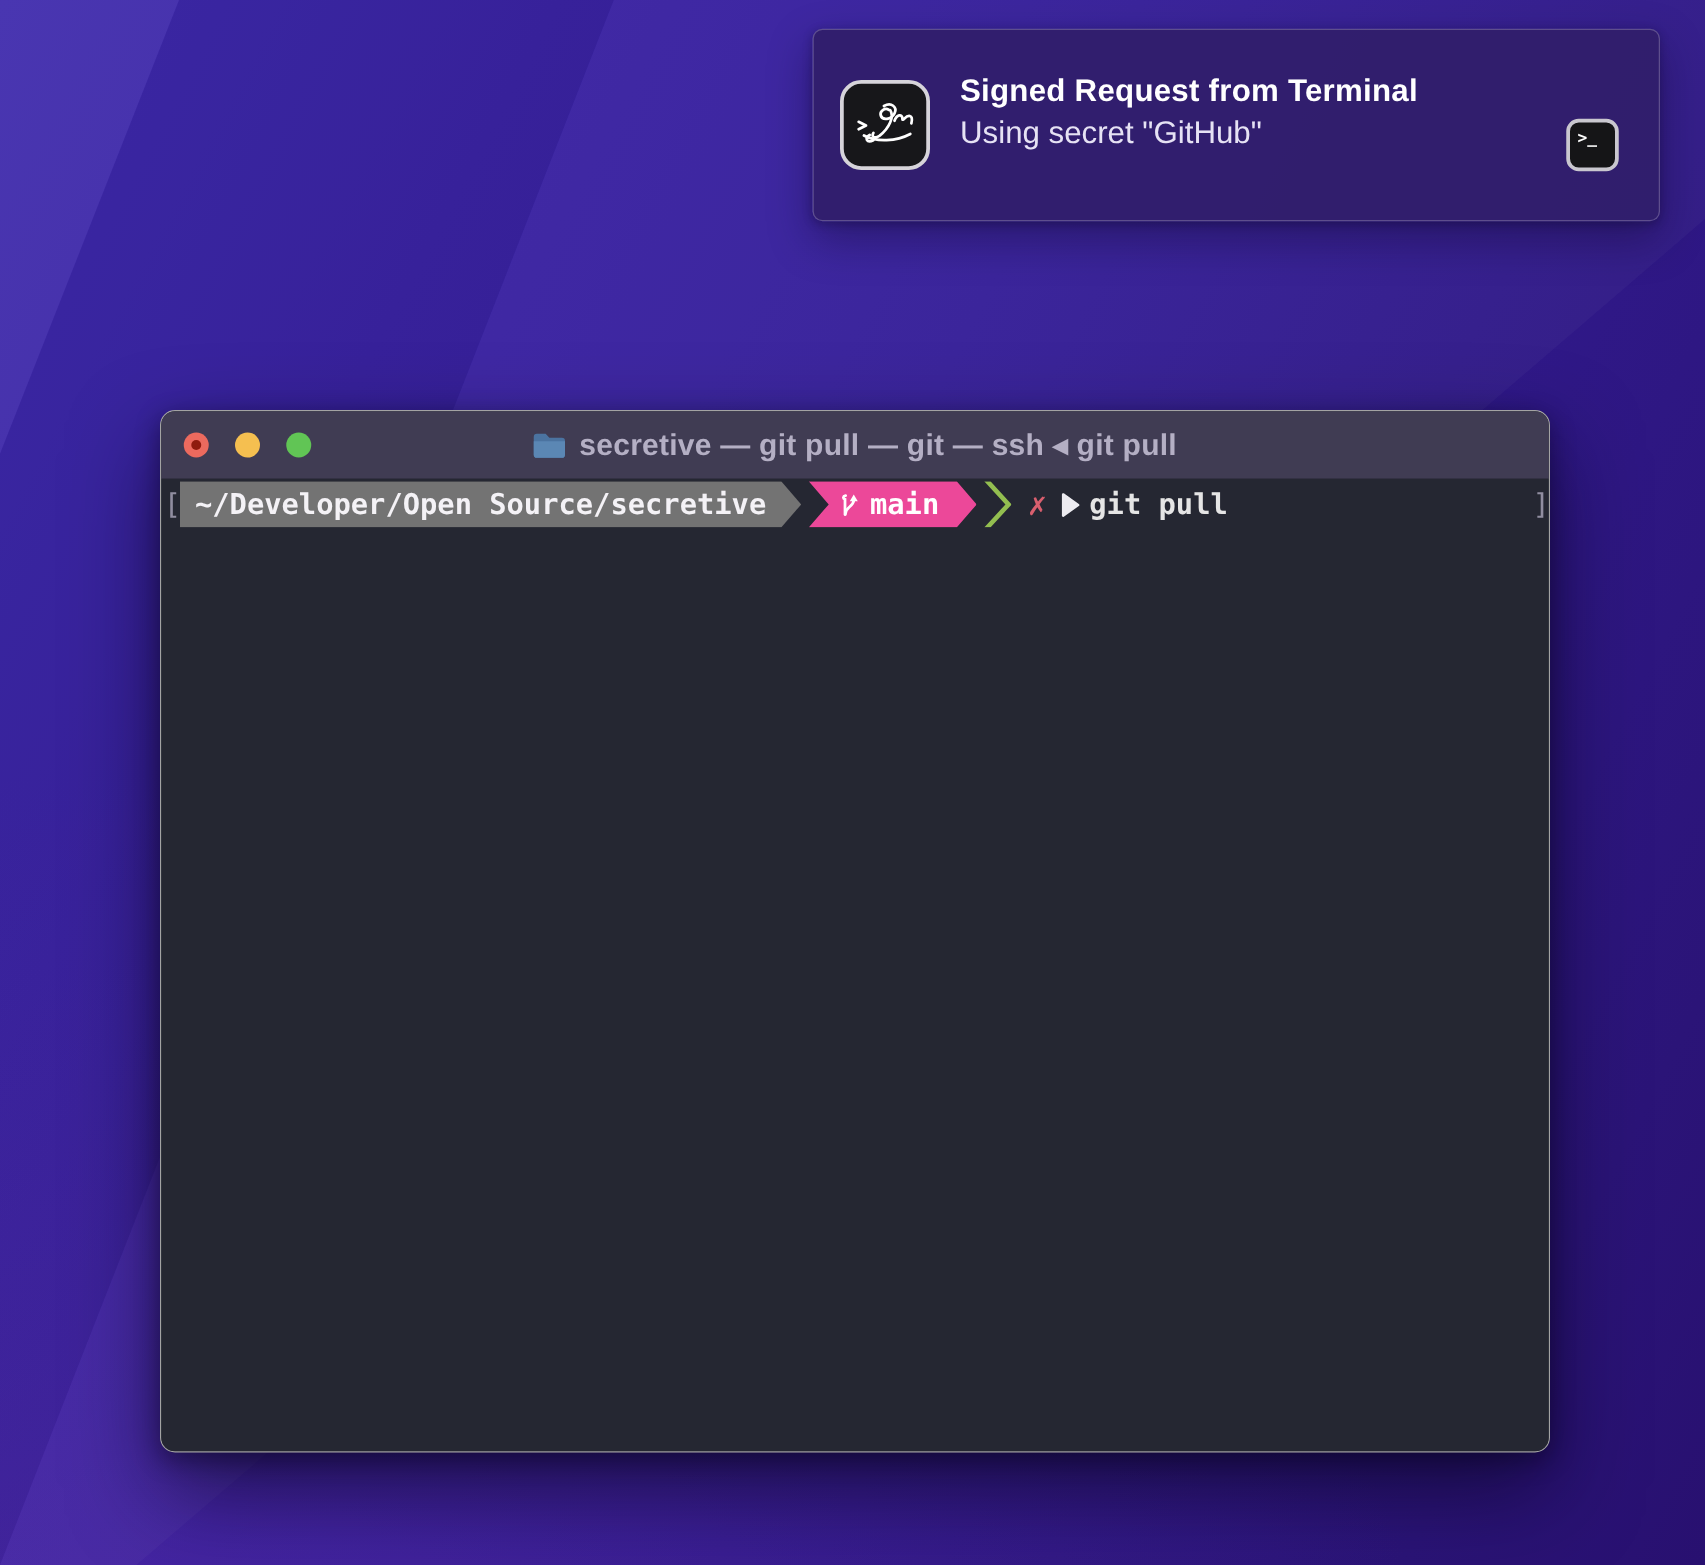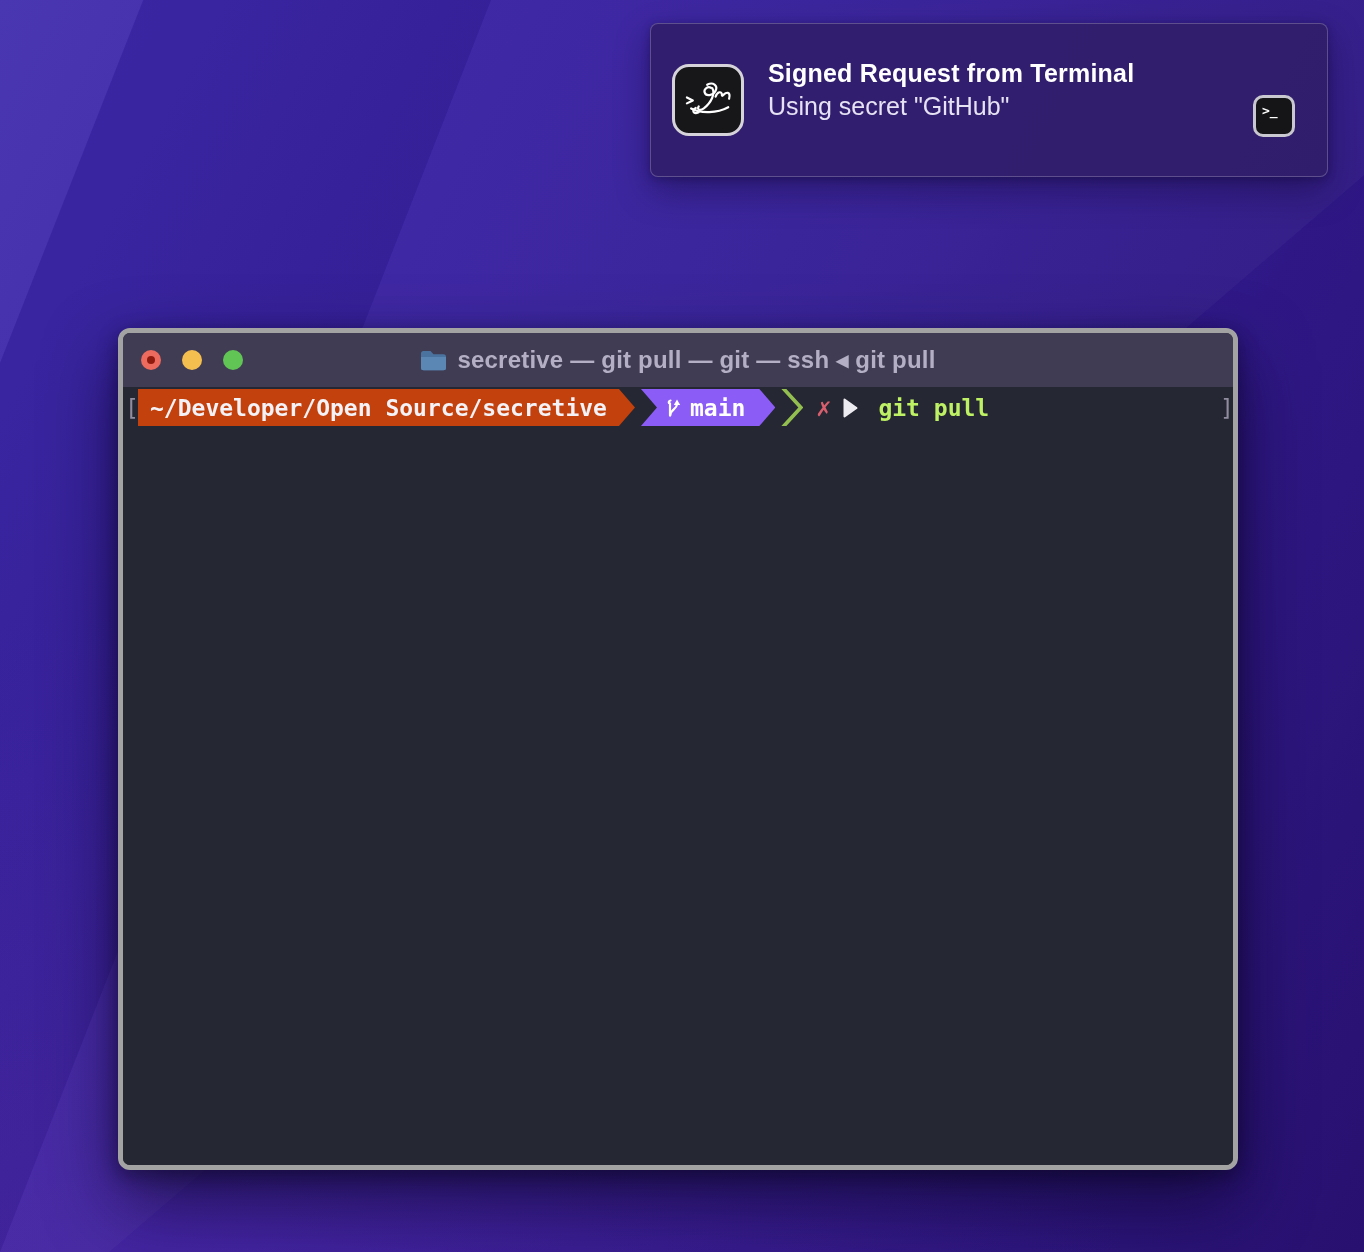--- a/index.html
+++ b/index.html
@@ -34,23 +34,23 @@
   .notif-term-icon{
     position:absolute;left:602px;top:71px;width:42px;height:42px;
     background:#151517;border:3px solid #c9c7cf;border-radius:10px;
     color:#ffffff;font-family:"DejaVu Sans Mono",monospace;
     font-size:13px;font-weight:bold;line-height:13px;
     padding:6px 0 0 6px;box-sizing:border-box;
   }
 
   
   .window{
-    position:absolute;left:118px;top:328px;width:1110px;height:832px;
+    position:absolute;left:128px;top:328px;width:1110px;height:832px;
     border-radius:12px;
-    border:5px solid #a3a3a3;
+    border:1px solid #a3a3a3;
     box-shadow:0 30px 70px rgba(8,4,28,0.6), 0 6px 20px rgba(8,4,28,0.45);
     overflow:hidden;background:#252732;
   }
   .titlebar{
     position:absolute;left:0;top:0;right:0;height:54px;
     background:#403c53;
     display:flex;align-items:center;
   }
   .traffic{position:absolute;top:17px;width:20px;height:20px;border-radius:50%;}
   .traffic.close{left:18px;background:#ec6a5e;}
@@ -69,37 +69,37 @@
   }
   .prompt-line{
     position:absolute;left:2px;right:2px;top:2px;height:37px;
     display:flex;align-items:center;
     font-family:"DejaVu Sans Mono",monospace;font-size:23px;font-weight:bold;
     white-space:pre;
   }
   .bracket{color:#908da0;font-weight:normal;width:11px;text-align:center;}
   .seg-path{
     margin-left:2px;height:37px;display:flex;align-items:center;
-    background:#c2410c;color:#f4f2f6;
+    background:#737373;color:#f4f2f6;
     padding:0 28px 0 12px;
     clip-path:polygon(0 0,calc(100% - 16px) 0,100% 50%,calc(100% - 16px) 100%,0 100%);
   }
   .seg-branch{
     margin-left:6px;height:37px;display:flex;align-items:center;gap:8px;
-    background:#8b5cf6;color:#ffffff;
+    background:#ec4899;color:#ffffff;
     padding:0 30px 0 24px;
     clip-path:polygon(0 0,calc(100% - 16px) 0,100% 50%,calc(100% - 16px) 100%,0 100%,16px 50%);
   }
   .chevron{
     margin-left:6px;width:22px;height:37px;background:#93be50;
     clip-path:polygon(0 0,5px 0,100% 50%,5px 100%,0 100%,17px 50%);
   }
   .x-mark{color:#d95f6e;margin-left:13px;font-size:25px;}
   .play-icon{margin-left:12px;display:flex;align-items:center;}
-  .command{color:#bef264;margin-left:20px;}
+  .command{color:#e5e5e5;margin-left:7px;}
   .prompt-spacer{flex:1;}
 </style>
 </head>
 <body>
 
 <div class="wp-shape wp-shape3"></div>
 <div class="wp-shape wp-shape2"></div>
 <div class="wp-shape wp-shape1"></div>
 
 <div class="notification">

